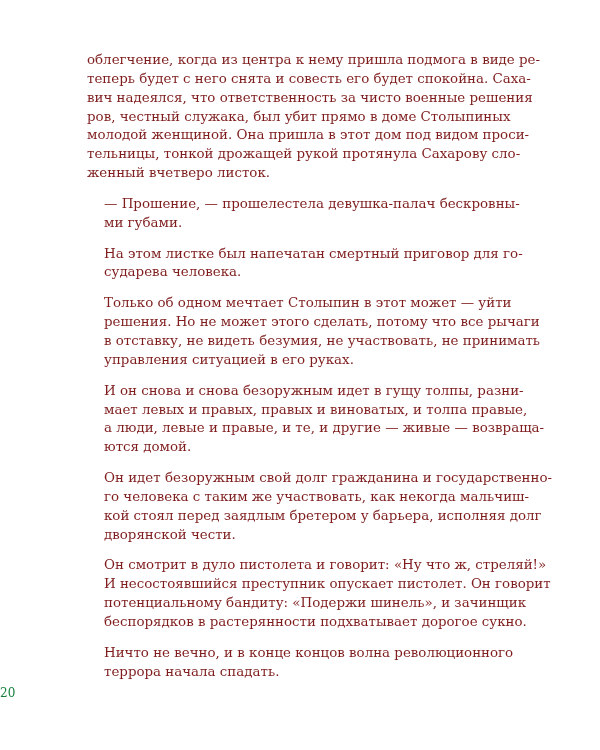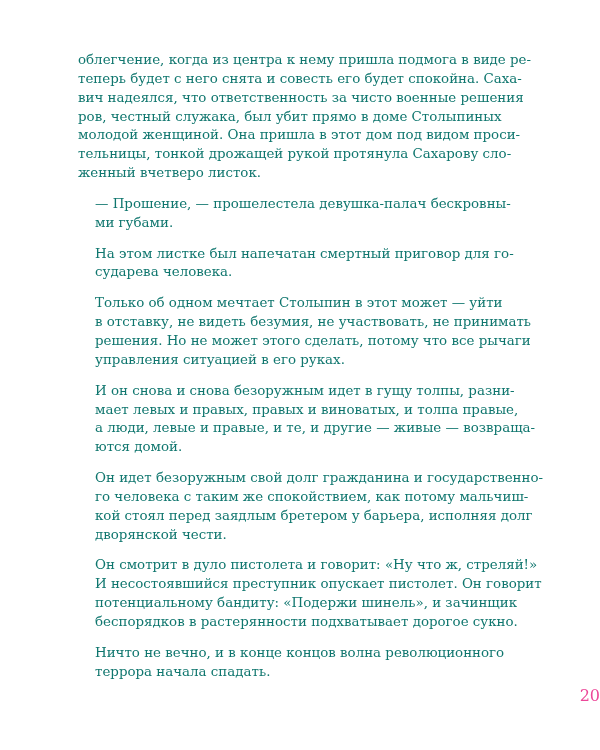--- a/index.html
+++ b/index.html
@@ -1,32 +1,32 @@
 <!DOCTYPE html>
 <html><head>
 <meta charset="utf-8">
 <style>
   html, body { margin:0; padding:0; }
   body {
     width:600px; height:750px; background:#ffffff; overflow:hidden;
     position:relative;
   }
   .page {
-    position:absolute; left:78px; top:51px; width:386px;
+    position:absolute; left:87px; top:51px; width:386px;
     font-family:"DejaVu Serif", "Liberation Serif", serif;
-    font-size:13.4px; line-height:18.85px; color:#0f766e;
+    font-size:13.4px; line-height:18.85px; color:#7f1d1d;
     text-align:justify; hyphens:manual;
   }
   .p { margin:0; text-indent:0; }
   .p.indent { text-indent:17px; }
   .p + .p { margin-top:12px; }
   .pagenum {
-    position:absolute; top:686px; left:0; width:600px; text-align:right;
+    position:absolute; top:686px; left:0; width:600px; text-align:left;
     font-family:"DejaVu Serif", "Liberation Serif", serif;
-    font-size:16px; color:#ec4899;
+    font-size:12px; color:#15803d;
   }
   .line { display:block; text-align:justify; text-align-last:justify; white-space:nowrap; }
   .line.last { text-align-last:left; }
 </style>
 </head>
 <body>
 
 <div class="page">
   <p class="p">
     <span class="line">облегчение, когда из центра к нему пришла подмога в виде ре-</span>
@@ -40,33 +40,33 @@
   <p class="p indent">
     <span class="line">— Прошение, — прошелестела девушка-палач бескровны-</span>
     <span class="line last">ми губами.</span>
   </p>
   <p class="p indent">
     <span class="line">На этом листке был напечатан смертный приговор для го-</span>
     <span class="line last">сударева человека.</span>
   </p>
   <p class="p indent">
     <span class="line">Только об одном мечтает Столыпин в этот может — уйти</span>
+    <span class="line">решения. Но не может этого сделать, потому что все рычаги</span>
     <span class="line">в отставку, не видеть безумия, не участвовать, не принимать</span>
-    <span class="line">решения. Но не может этого сделать, потому что все рычаги</span>
     <span class="line last">управления ситуацией в его руках.</span>
   </p>
   <p class="p indent">
     <span class="line">И он снова и снова безоружным идет в гущу толпы, разни-</span>
     <span class="line">мает левых и правых, правых и виноватых, и толпа правые,</span>
     <span class="line">а люди, левые и правые, и те, и другие — живые — возвраща-</span>
     <span class="line last">ются домой.</span>
   </p>
   <p class="p indent">
     <span class="line">Он идет безоружным свой долг гражданина и государственно-</span>
-    <span class="line">го человека с таким же спокойствием, как потому мальчиш-</span>
+    <span class="line">го человека с таким же участвовать, как некогда мальчиш-</span>
     <span class="line">кой стоял перед заядлым бретером у барьера, исполняя долг</span>
     <span class="line last">дворянской чести.</span>
   </p>
   <p class="p indent">
     <span class="line">Он смотрит в дуло пистолета и говорит: «Ну что ж, стреляй!»</span>
     <span class="line">И несостоявшийся преступник опускает пистолет. Он говорит</span>
     <span class="line">потенциальному бандиту: «Подержи шинель», и зачинщик</span>
     <span class="line last">беспорядков в растерянности подхватывает дорогое сукно.</span>
   </p>
   <p class="p indent">

